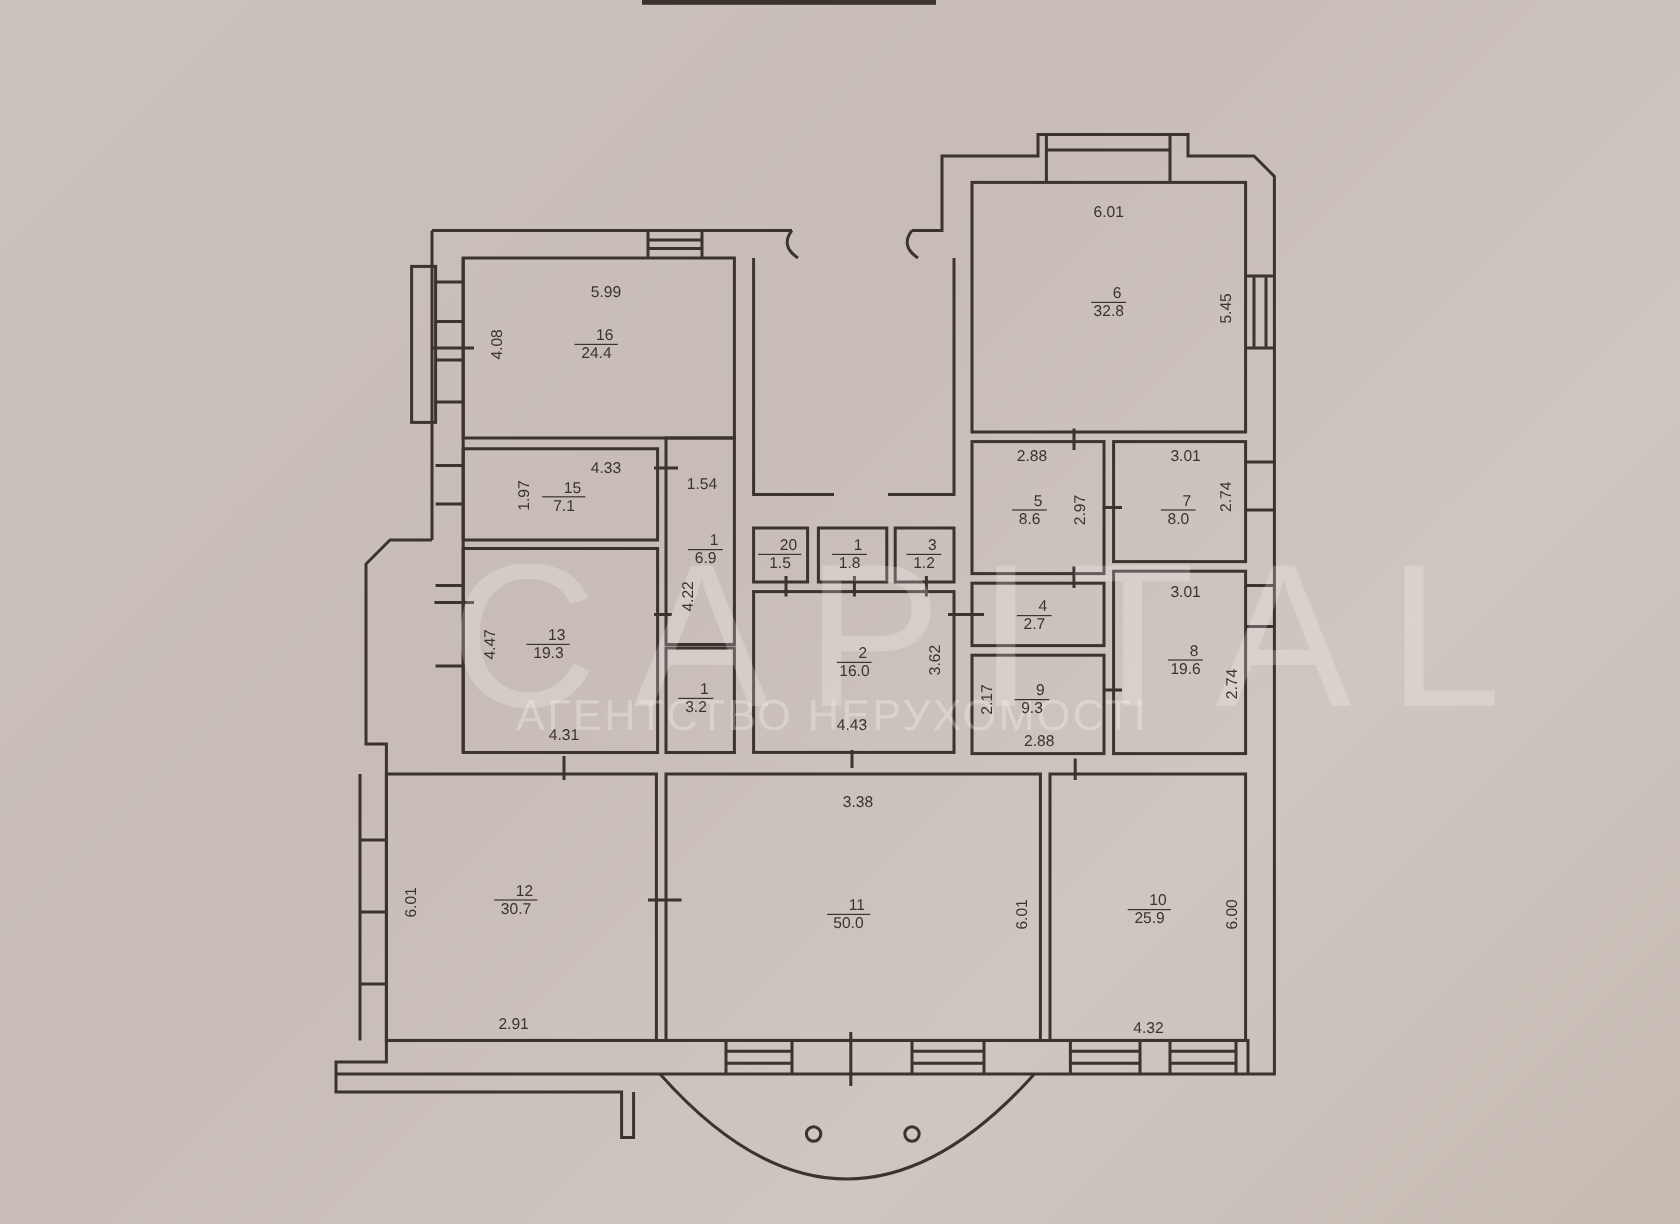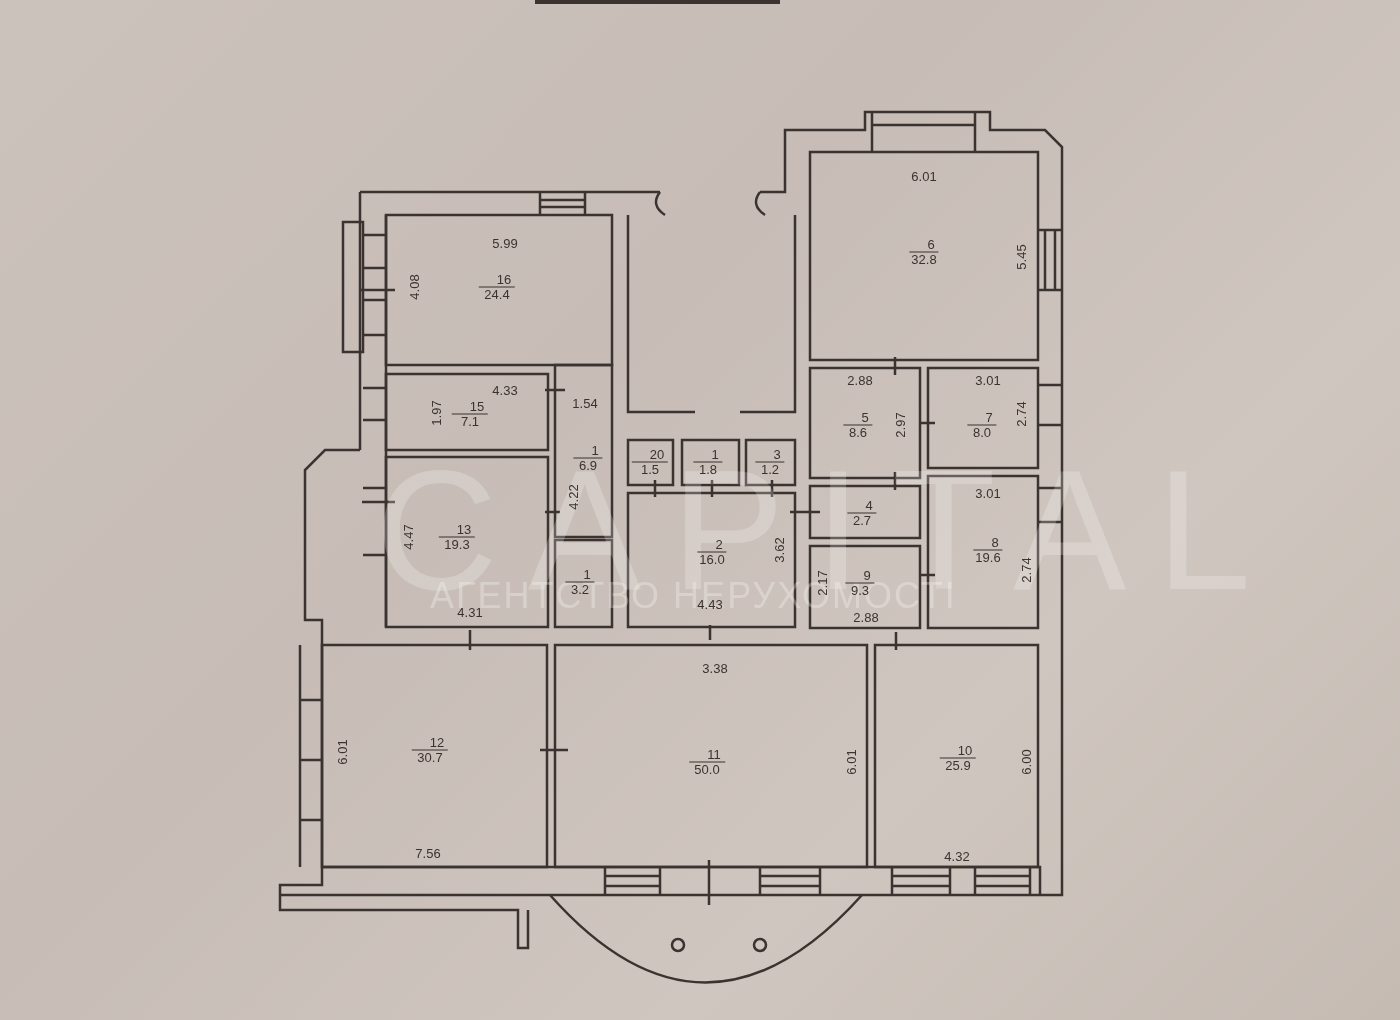--- a/index.html
+++ b/index.html
@@ -186,16 +186,16 @@
 <div class="lbl" style="left:860px;top:380px">2.88</div>
 <div class="lbl vert" style="left:900px;top:425px">2.97</div>
 <div class="lbl" style="left:988px;top:380px">3.01</div>
 <div class="lbl vert" style="left:1021px;top:414px">2.74</div>
 <div class="lbl" style="left:988px;top:493px">3.01</div>
 <div class="lbl vert" style="left:1026px;top:570px">2.74</div>
 <div class="lbl" style="left:866px;top:617px">2.88</div>
 <div class="lbl vert" style="left:822px;top:583px">2.17</div>
 <div class="lbl" style="left:715px;top:668px">3.38</div>
 <div class="lbl vert" style="left:851px;top:762px">6.01</div>
-<div class="lbl" style="left:428px;top:853px">7.56</div>
+<div class="lbl" style="left:428px;top:853px">2.91</div>
 <div class="lbl vert" style="left:342px;top:752px">6.01</div>
 <div class="lbl" style="left:957px;top:856px">4.32</div>
 <div class="lbl vert" style="left:1026px;top:762px">6.00</div>
 
 </body></html>

